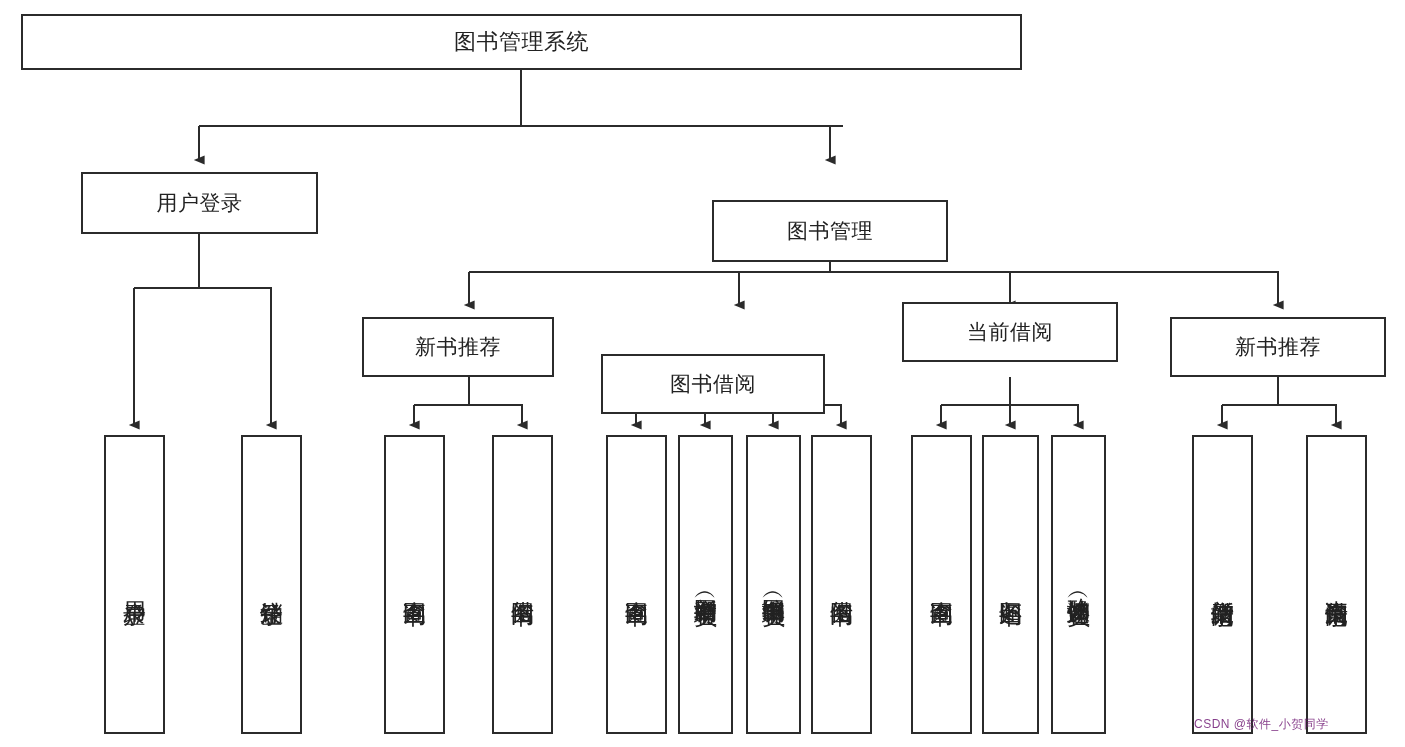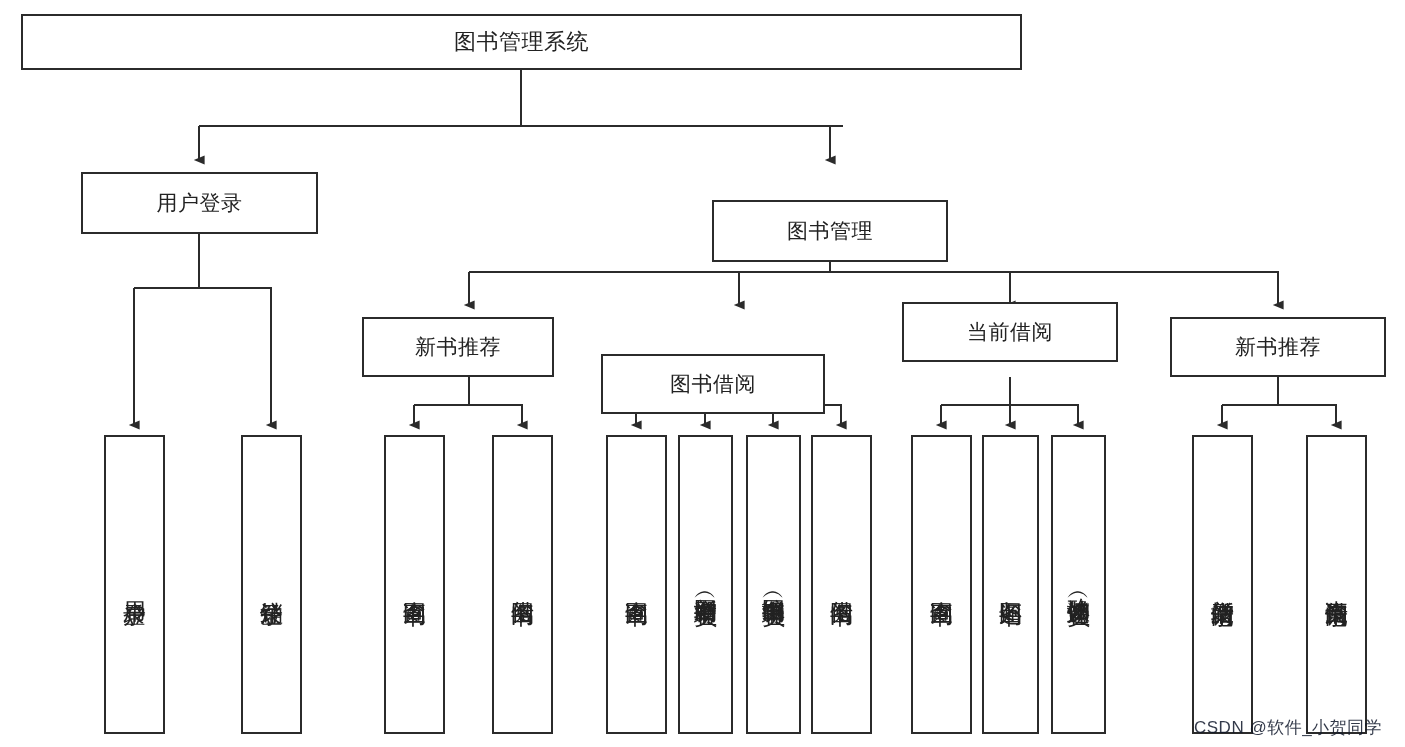--- a/index.html
+++ b/index.html
@@ -60,22 +60,22 @@
     text-orientation: upright;
     font-size: 23px;
     line-height: 1.18;
     letter-spacing: 1px;
     white-space: nowrap;
   }
   .watermark {
     position: absolute;
     left: 1194px;
     top: 716px;
-    font-size: 17px;
-    color: #0f172a;
+    font-size: 12px;
+    color: #701a75;
     opacity: 0.85;
     white-space: nowrap;
     letter-spacing: 0.5px;
   }
 </style>
 </head>
 <body>
 
 <div id="diagram-root">
 

